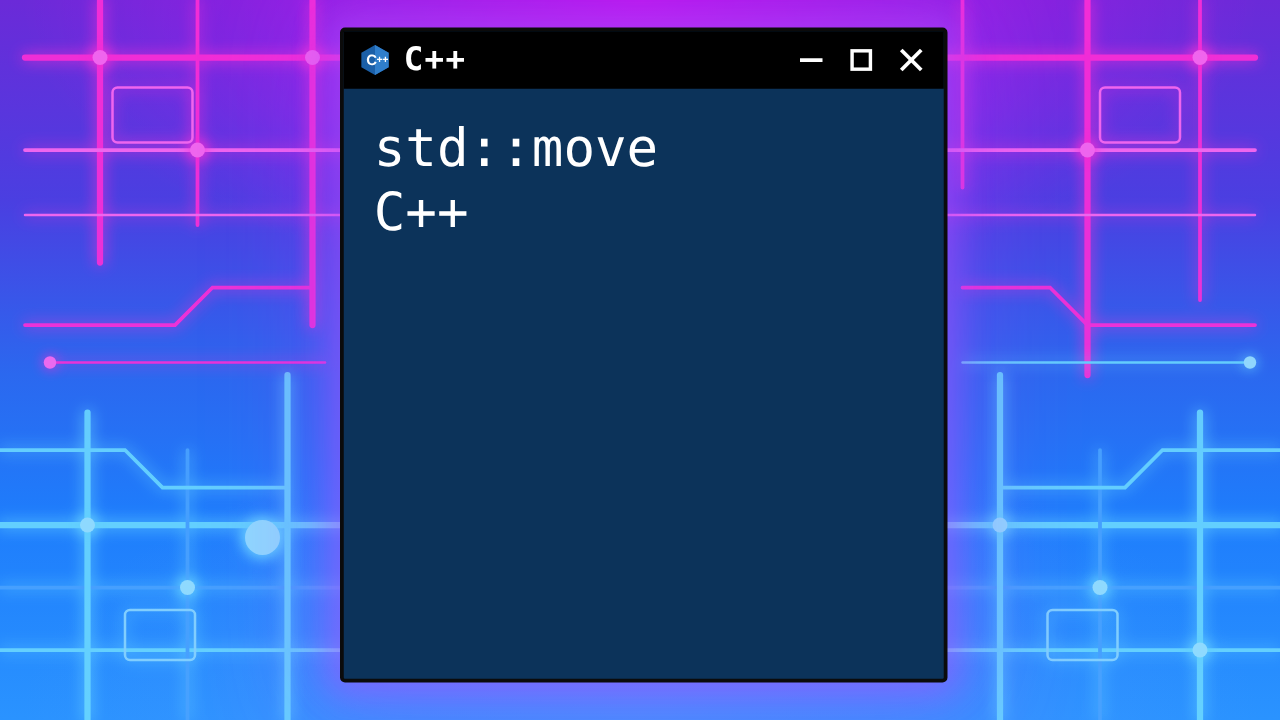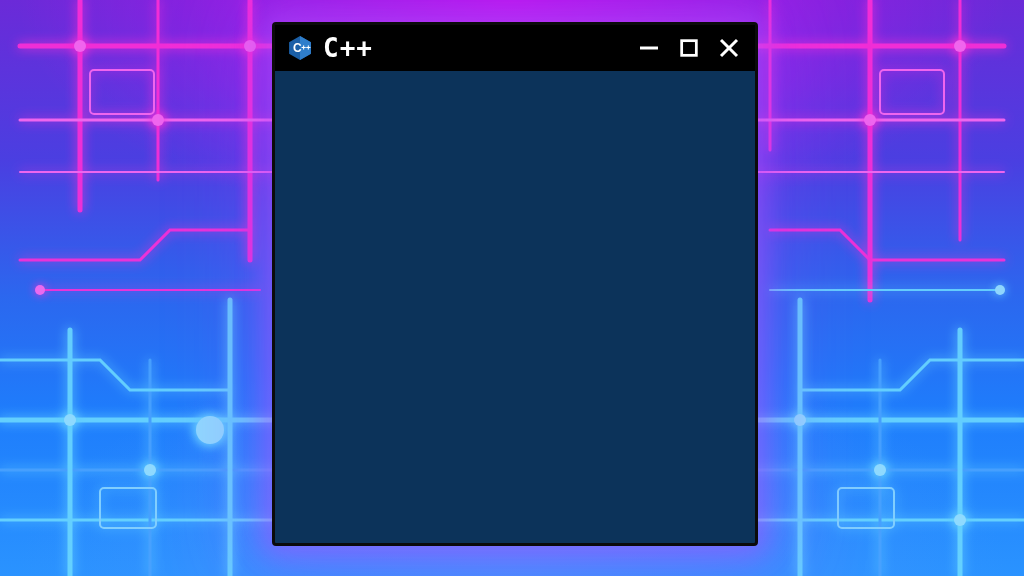--- a/index.html
+++ b/index.html
@@ -160,13 +160,15 @@
           </svg>
       </span>
       <span class="ctrl-btn" aria-label="Close">
         <svg width="24" height="24" viewBox="0 0 24 24">
           <line x1="4" y1="4" x2="20" y2="20" stroke="#fff" stroke-width="3"></line>
           <line x1="20" y1="4" x2="4" y2="20" stroke="#fff" stroke-width="3"></line>
         </svg>
       </span>
     </div>
   </div>
+  <div class="content"><span>std::move</span>
+<span>C++</span></div>
 </div>
 
 </body></html>

